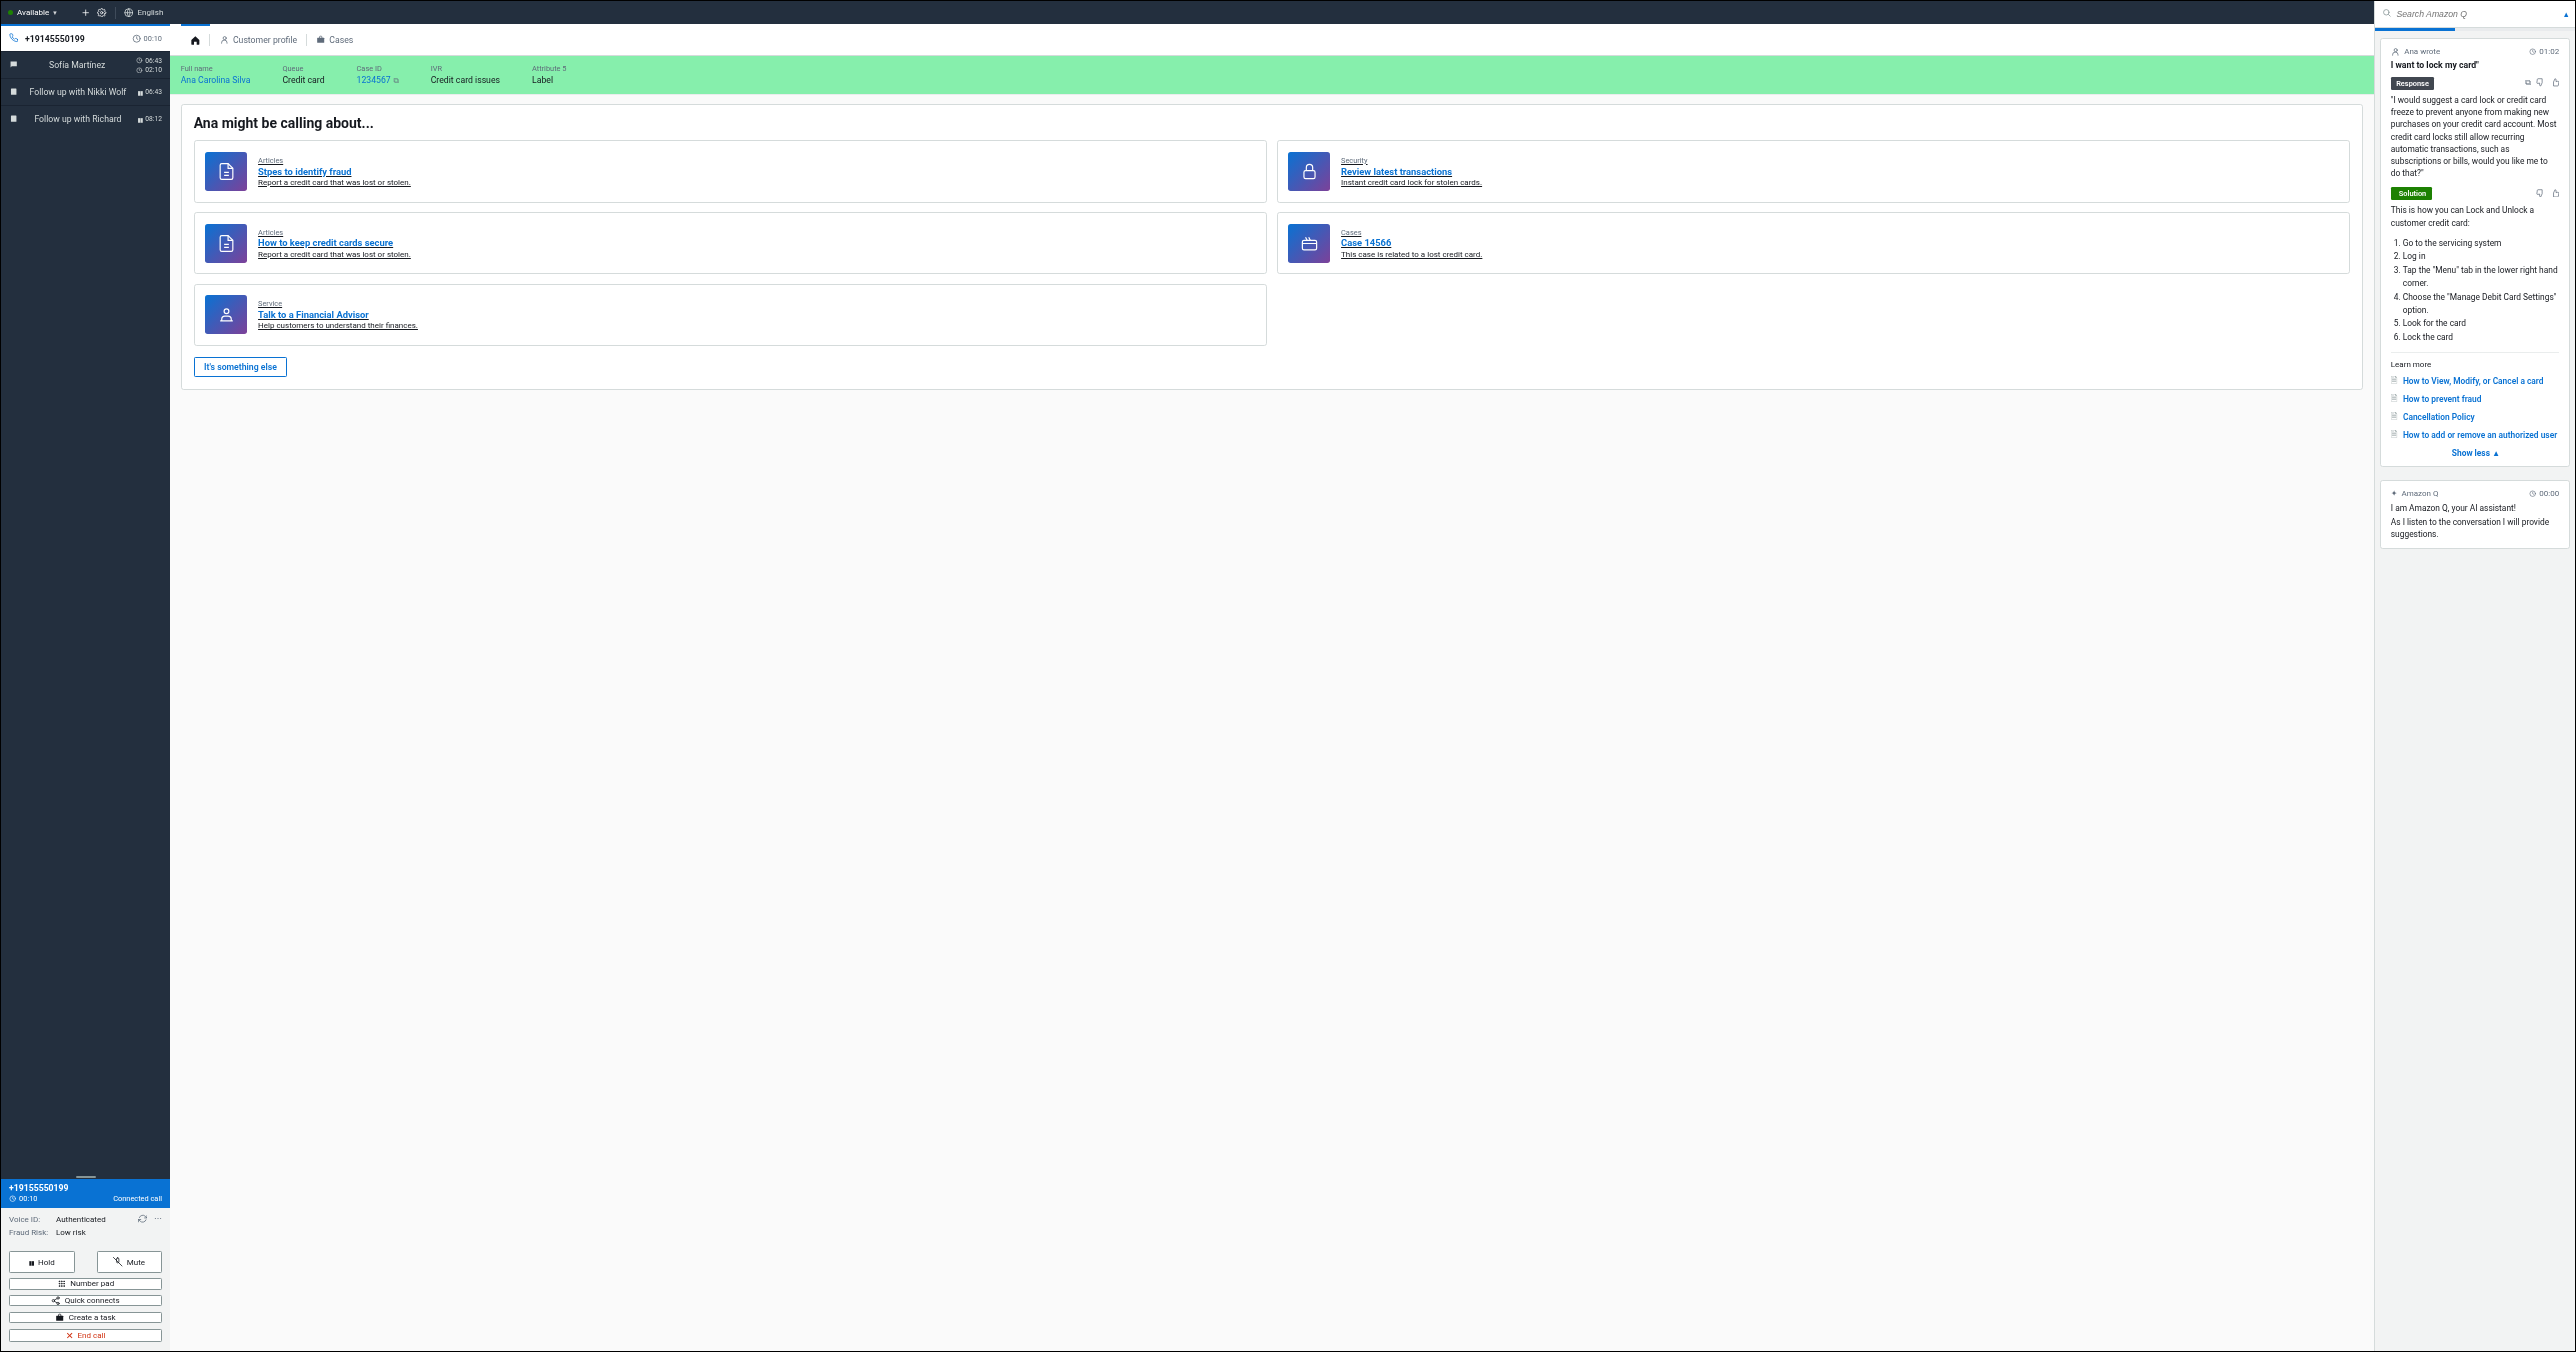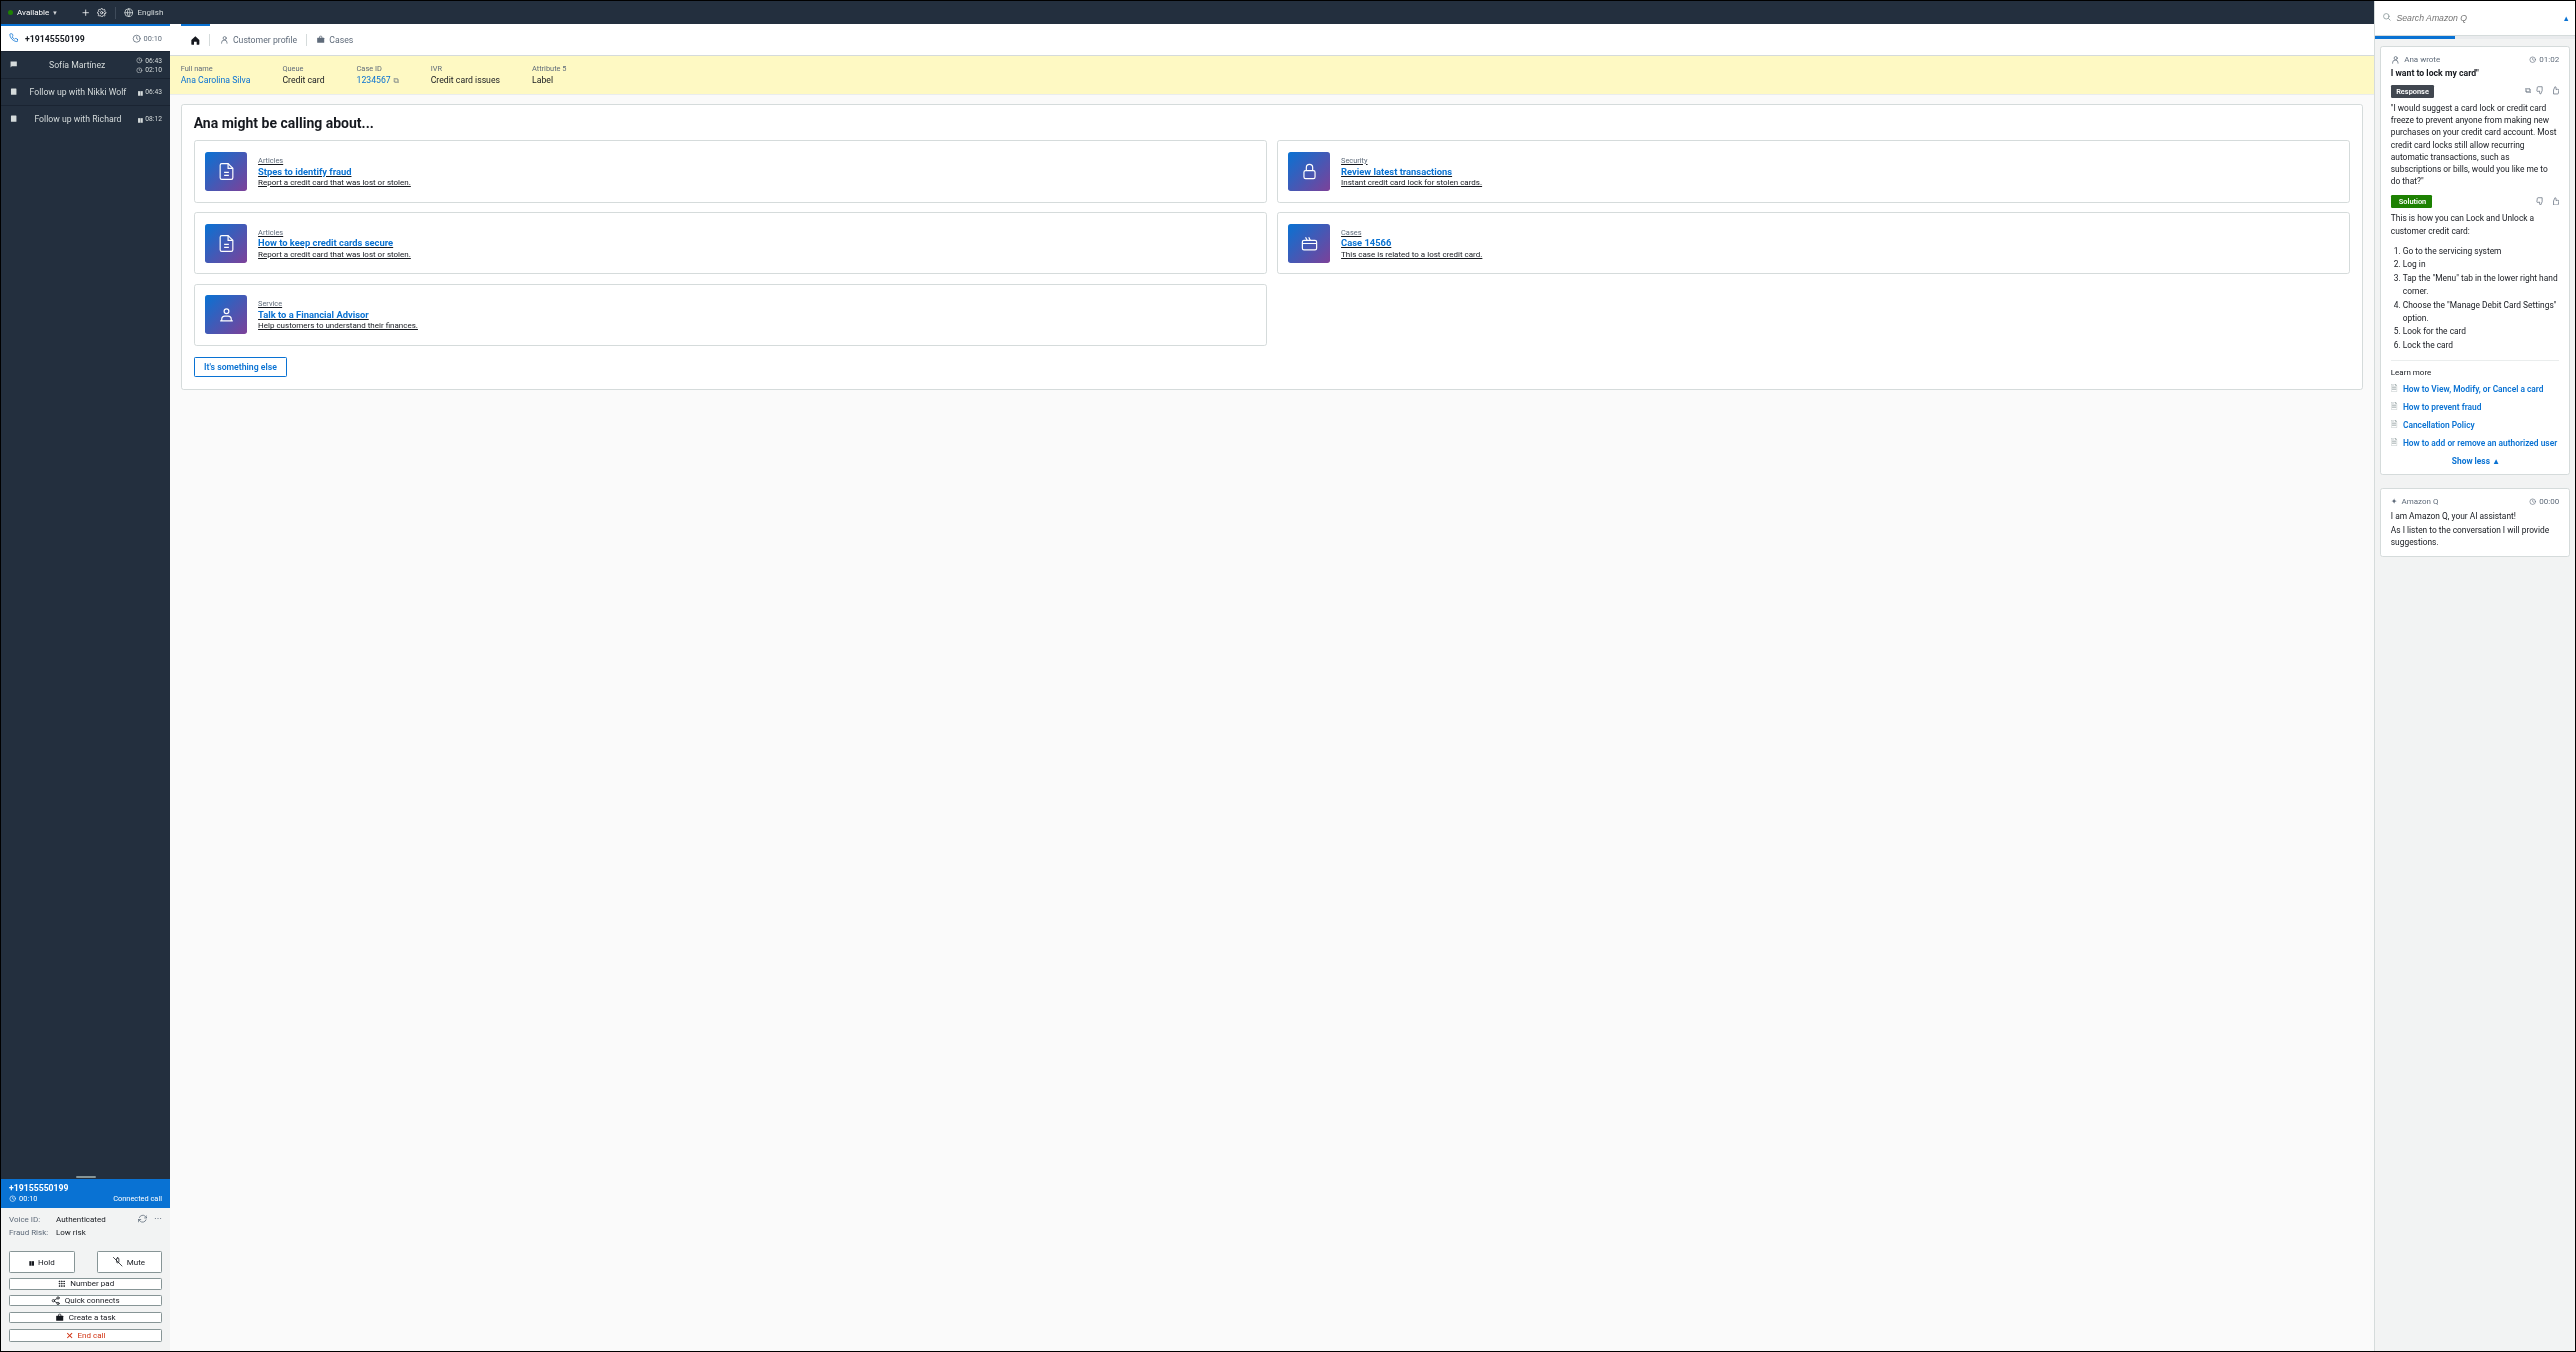--- a/index.html
+++ b/index.html
@@ -52,41 +52,41 @@
 
 
 .center { flex: 1; display: flex; flex-direction: column; background: #fafafa; overflow:hidden;}
 .ctopbar { height: 23.4px; background: #232f3e; }
 .tabs { height: 32px; background: #fff; display: flex; align-items: center; padding: 0 10.7px; gap: 0; border-bottom: 0.7px solid #d5dbdb; }
 .tab { display: flex; align-items: center; gap: 4px; padding: 0 9.4px; height: 100%; color: #5f6b7a; cursor: pointer; font-size: 8.7px; position: relative; }
 .tab.active { color: #16191f; }
 .tab.active::after { content: ""; position: absolute; top: 0; left: 0; right: 0; height: 2px; background: #0972d3; }
 .tab .sep { position:absolute; right:0; top:9.4px; bottom:9.4px; width:0.7px; background:#d5dbdb;}
 
-.meta-row { background: #fef9c3; padding: 8px 10.7px 9.4px; display: flex; gap: 32px; border-bottom: 0.7px solid #eaeded; }
+.meta-row { background: #86efac; padding: 8px 10.7px 9.4px; display: flex; gap: 32px; border-bottom: 0.7px solid #eaeded; }
 .meta-item .k { font-size: 7.4px; color: #5f6b7a; margin-bottom: 1.3px; }
 .meta-item .v { font-size: 8.7px; color: #16191f; }
 .meta-item .v.link { color: #0972d3; cursor:pointer; }
 .copyico { margin-left: 2.7px; color: #5f6b7a; cursor:pointer; font-size:7.4px;}
 
 .suggest { margin: 9.4px 10.7px; background: #fff; border: 0.7px solid #d5dbdb; border-radius: 2.7px; padding: 9.4px 12px 12px; }
 .suggest h3 { font-size: 14px; font-weight: 700; margin-bottom: 9.4px; }
 .cards { display: grid; grid-template-columns: 1fr 1fr; gap: 9.4px; }
 .card { border: 0.7px solid #d5dbdb; border-radius: 2.7px; padding: 10.7px; display: flex; gap: 10.7px; align-items: center; cursor:pointer;text-decoration:underline; }
 .card .thumb { width: 42px; height: 39px; border-radius: 2.7px; background: linear-gradient(135deg, #0972d3, #7d4199); display: flex; align-items: center; justify-content: center; color: #fff; flex-shrink:0; }
 .card .thumb svg { width: 19px; height: 19px; stroke: #fff; fill: none; stroke-width: 1.5; }
 .card .txt .cat { font-size: 7.4px; color: #5f6b7a; margin-bottom: 0.7px; }
 .card .txt .ttl { font-size: 9.4px; font-weight: 700; color: #0972d3; margin-bottom: 1.3px; }
 .card .txt .desc { font-size: 8px; color: #16191f; }
 .card.simple .txt .ttl { margin-top: 0; }
 .else-btn { margin-top: 10.7px; display: inline-flex; align-items: center; padding: 4px 9.4px; border: 0.7px solid #0972d3; color: #0972d3; border-radius: 1.3px; font-size: 8.7px; cursor: pointer; font-weight:600;}
 
 
 .right { width: 201px; flex-shrink: 0; border-left: 0.7px solid #d5dbdb; background: #f2f3f3; display: flex; flex-direction: column; }
-.search { height: 35px; background: #fff; display: flex; align-items: center; padding: 0 6.7px; gap: 5.4px; border-bottom: 0.7px solid #d5dbdb; }
+.search { height: 27px; background: #fff; display: flex; align-items: center; padding: 0 6.7px; gap: 5.4px; border-bottom: 0.7px solid #d5dbdb; }
 .search input { border: none; flex: 1; font-size: 8.7px; font-style: italic; color: #5f6b7a; outline: none; background:transparent;}
 .search .ico { color: #879596; }
 .rstrip { height: 3.3px; background: linear-gradient(90deg, #0972d3 40%, #e9ebed 40%); }
 
 .panel { margin: 6.7px 5.4px; background: #fff; border: 0.7px solid #d5dbdb; border-radius: 2.7px; padding: 8px 9.4px; font-size: 8px; }
 .panel .phead { display: flex; justify-content: space-between; align-items: center; color: #5f6b7a; margin-bottom: 4px; }
 .panel .phead .who { display: flex; align-items: center; gap: 4px; }
 .panel .phead .when { display: flex; align-items: center; gap: 2.7px; }
 .panel .quote { font-size: 8.7px; font-weight: 700; color: #16191f; margin-bottom: 6.7px; }
 .badge-row { display: flex; justify-content: space-between; align-items: center; margin-bottom: 4px; }

